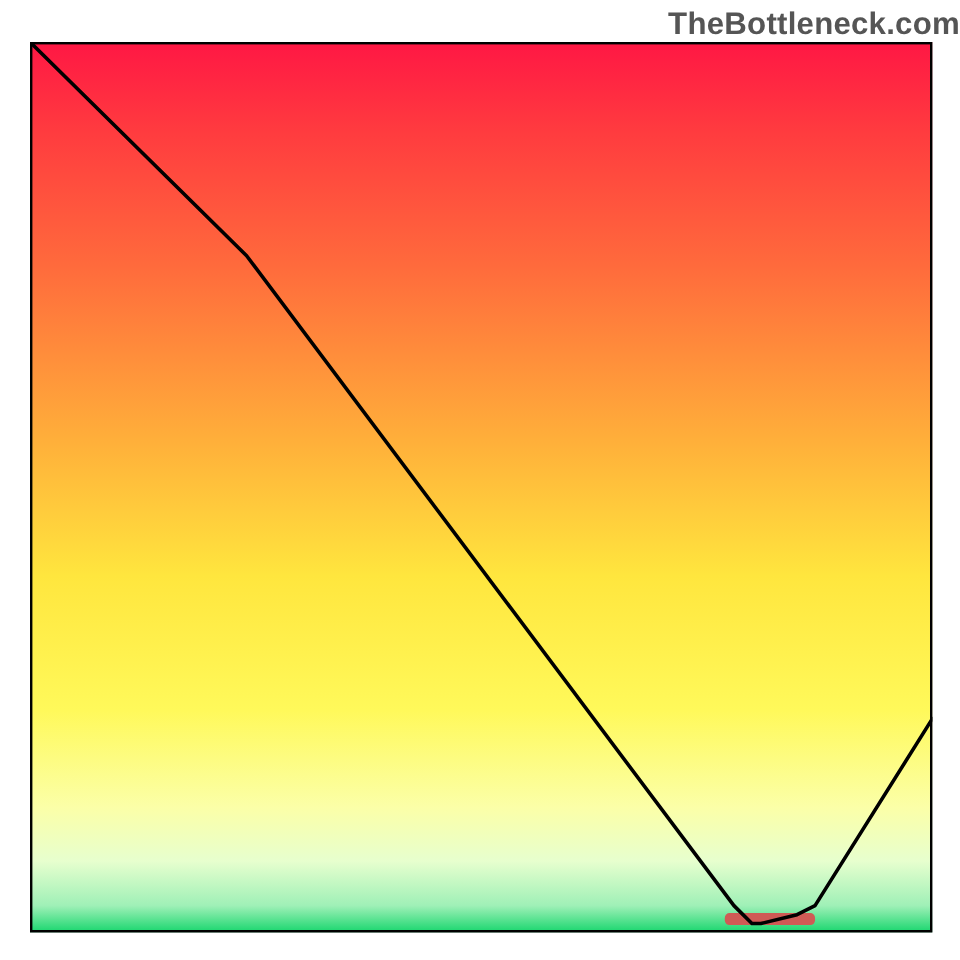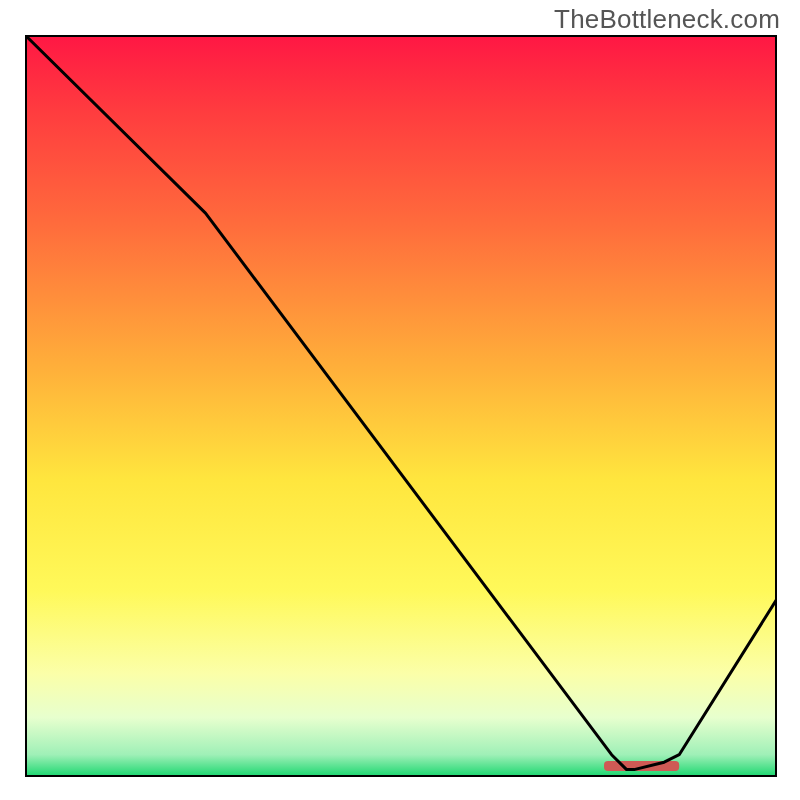--- a/index.html
+++ b/index.html
@@ -12,23 +12,23 @@
     font-family: Arial, Helvetica, sans-serif;
   }
   .frame {
     position: relative;
     width: 800px;
     height: 800px;
   }
   .watermark {
     position: absolute;
     top: 4px;
-    right: 20px;
+    right: 0;
     font-size: 26px;
-    font-weight: 400;
+    font-weight: 700;
     color: #555;
     letter-spacing: 0.2px;
     z-index: 10;
   }
   .plot {
     position: absolute;
     left: 25px;
     top: 35px;
     width: 752px;
     height: 742px;

